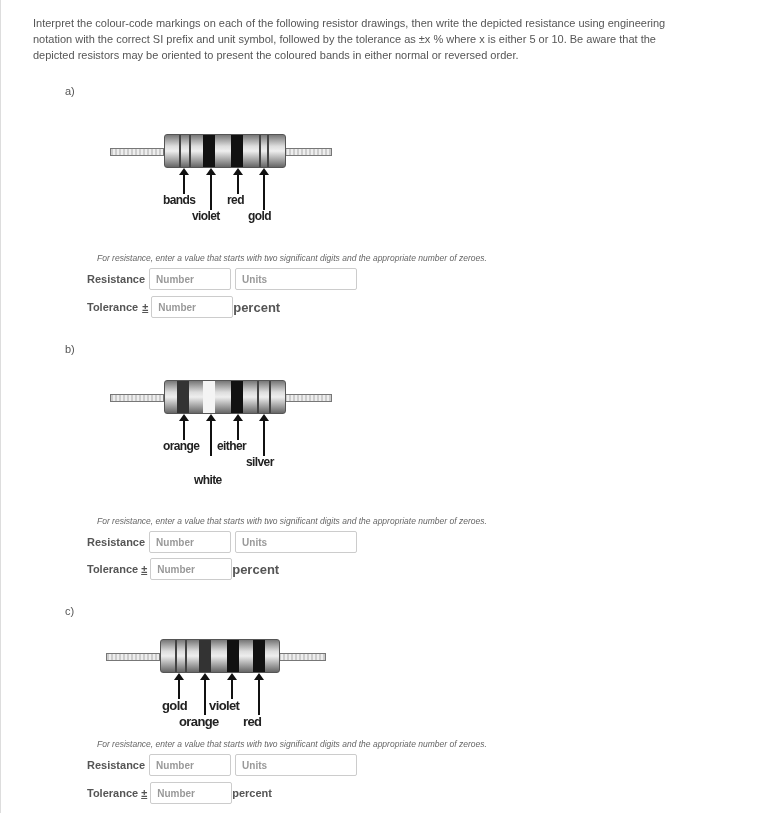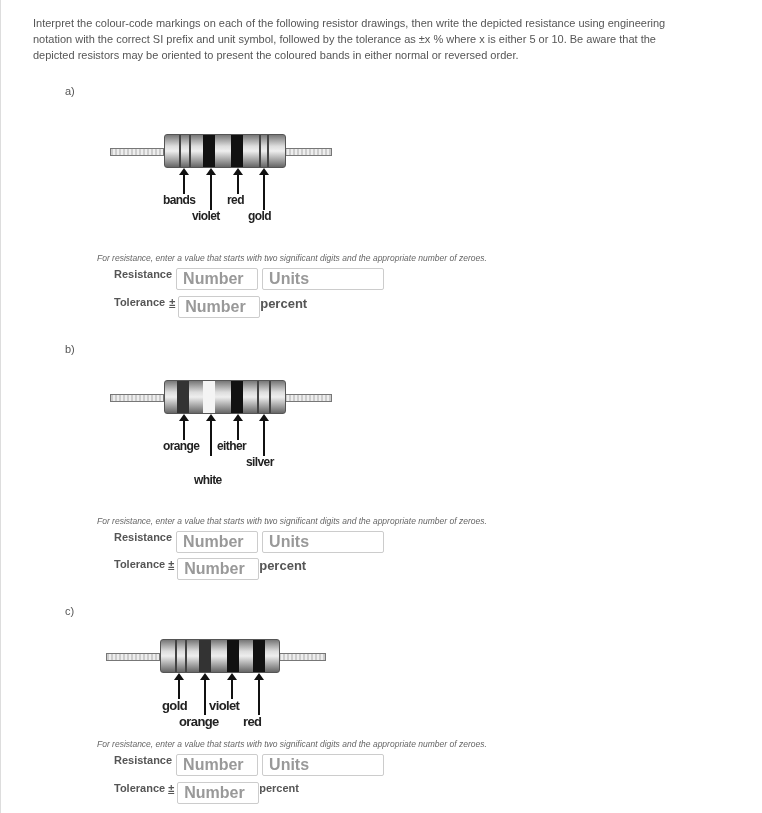--- a/index.html
+++ b/index.html
@@ -9,24 +9,24 @@
   .part-label{position:absolute;left:65px;font-size:11px;color:#555;}
   .resistor{position:absolute;width:240px;height:100px;}
   .lead{position:absolute;height:6px;background:repeating-linear-gradient(90deg,#ccc 0 2px,#eee 2px 4px);border:1px solid #777;top:18px;}
   .body{position:absolute;left:54px;top:4px;width:120px;height:32px;background:linear-gradient(180deg,#777 0%,#ddd 35%,#eee 50%,#aaa 75%,#666 100%);border-radius:3px;border:1px solid #555;overflow:hidden;}
   .band{position:absolute;top:0;height:100%;width:12px;}
   .stripe{position:absolute;top:0;height:100%;width:2px;background:#444;}
   .arrow{position:absolute;width:2px;background:#111;}
   .arrow::before{content:"";position:absolute;left:-4px;top:-6px;border-left:5px solid transparent;border-right:5px solid transparent;border-bottom:7px solid #111;}
   .clabel{position:absolute;font-size:12px;font-weight:bold;color:#222;letter-spacing:-0.6px;white-space:nowrap;}
   .hint{position:absolute;left:97px;font-size:8.5px;font-style:italic;color:#666;white-space:nowrap;}
-  .row{position:absolute;left:114px;display:flex;font-size:11px;color:#555;}
+  .row{position:absolute;left:87px;display:flex;align-items:center;font-size:11px;color:#555;}
   .lbl{font-weight:bold;}
   .pm{margin:0 3px 0 4px;text-decoration:underline;font-weight:bold;}
-  input.num,input.units{height:22px;box-sizing:border-box;border:1px solid #ccc;border-radius:2px;font-family:"Liberation Sans",sans-serif;font-size:16px;font-weight:bold;color:#999;padding:0 6px;background:#fff;}
+  input.num,input.units{height:22px;box-sizing:border-box;border:1px solid #ccc;border-radius:2px;font-family:"Liberation Sans",sans-serif;font-size:10px;font-weight:bold;color:#999;padding:0 6px;background:#fff;}
   input.num{width:82px;}
   input.units{width:122px;margin-left:4px;}
   input::placeholder{color:#999;}
   .pct{font-weight:bold;}
 </style>
 </head>
 <body>
 
 <div class="leftrule"></div>
 

